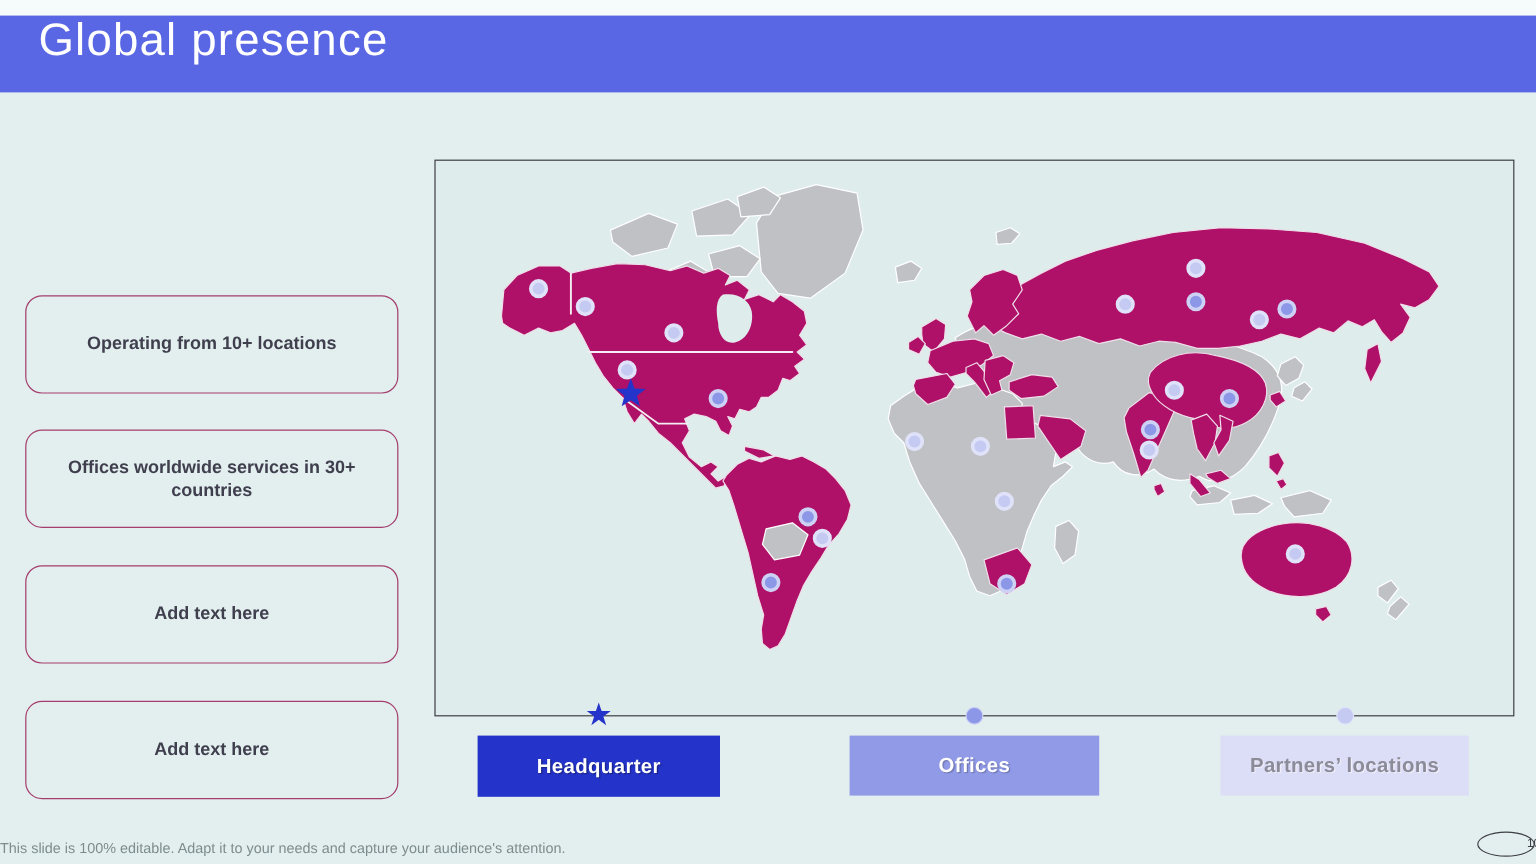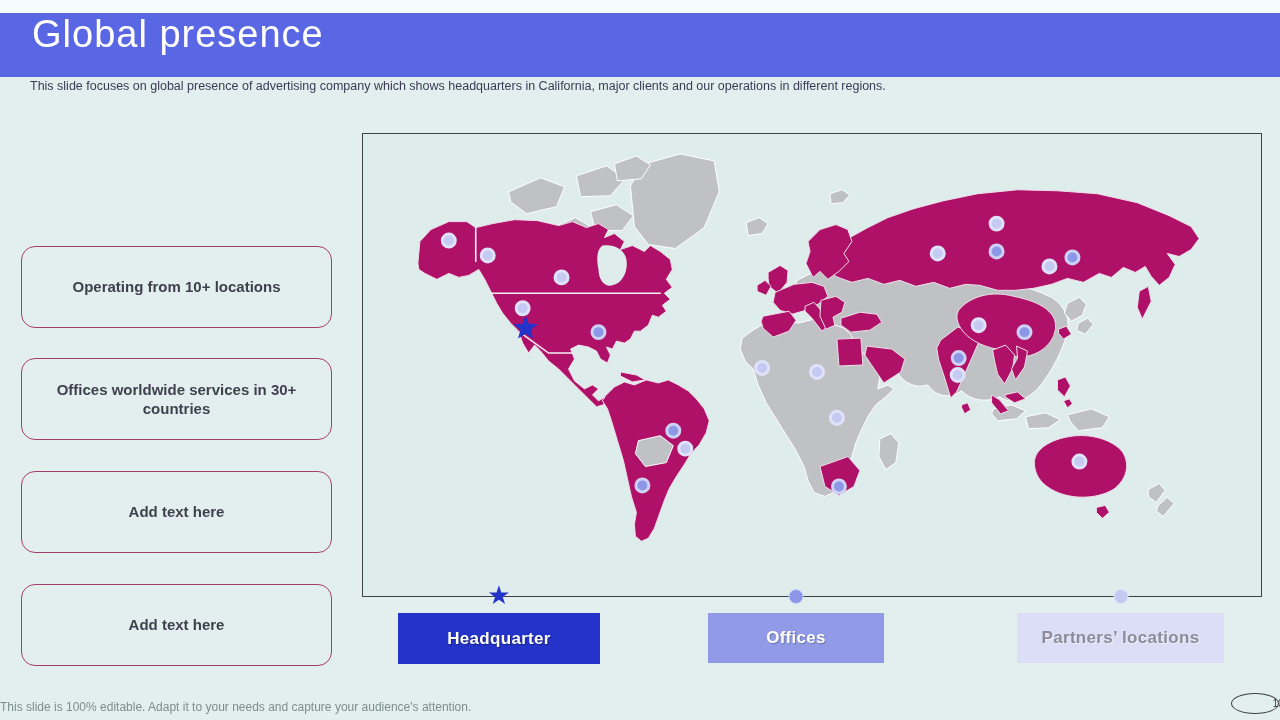--- a/index.html
+++ b/index.html
@@ -26,21 +26,21 @@
   .land-hot{fill:var(--land_highlight);stroke:#EEDFE9;stroke-width:1;stroke-linejoin:round;}
   .sea{fill:var(--map_bg);stroke:none;}
   .inner-border{fill:none;stroke:#F4EEF4;stroke-width:1.6;stroke-linecap:round;}
   .dot-office{fill:var(--office_dot);stroke:var(--office_ring);stroke-width:3;}
   .dot-partner{fill:var(--partner_dot);stroke:var(--partner_ring);stroke-width:3;}
   .star-hq{fill:var(--hq_blue);}
   .legend-item{position:absolute;top:613px;display:flex;align-items:center;justify-content:center;}
   .legend-item .lbl{font-size:17px;font-weight:bold;letter-spacing:.3px;}
   .legend-hq{left:398px;width:202px;height:51px;background:var(--hq_blue);}
   .legend-hq .lbl{color:#fff;text-shadow:1px 1px 1px rgba(0,0,0,.35);}
-  .legend-of{left:708px;width:176px;height:50px;background:var(--offices_fill);}
+  .legend-of{left:708px;width:208px;height:50px;background:var(--offices_fill);}
   .legend-of .lbl{color:#fff;text-shadow:1px 1px 1px rgba(0,0,0,.25);}
   .legend-pa{left:1017px;width:207px;height:50px;background:var(--partners_fill);}
   .legend-pa .lbl{color:var(--partners_text);text-shadow:1px 1px 1px rgba(255,255,255,.6);}
   .legend-marker{position:absolute;left:50%;transform:translateX(-50%);}
   .marker-star{top:-31px;font-size:26px;line-height:26px;color:var(--hq_blue);}
   .marker-dot{top:-24px;width:15px;height:15px;border-radius:50%;}
   .marker-dot.of{background:var(--office_dot);border:1px solid var(--office_ring);}
   .marker-dot.pa{background:var(--partner_dot);border:1px solid var(--partner_ring);}
   .footer{position:absolute;left:0;top:700px;width:1280px;text-align:left;font-size:12px;color:var(--footer_text);}
   .page-badge{position:absolute;left:1231px;top:693px;width:21px;height:21px;border:1px solid var(--page_num);border-radius:50%;
@@ -49,21 +49,20 @@
 </head>
 <body>
 
 <div class="stage">
   <div class="top-strip"></div>
 
   <div class="header">
     <div class="title">Global presence</div>
   </div>
 
-  <div class="subtitle">This slide focuses on global presence of advertising company which shows headquarters in California, major clients and our operations in different regions.</div>
 
   <div class="info-box" style="top:246px">
     <div class="lbl">Operating from 10+ locations</div>
   </div>
   <div class="info-box" style="top:358px">
     <div class="lbl">Offices worldwide services in 30+ countries</div>
   </div>
   <div class="info-box" style="top:471px">
     <div class="lbl">Add text here</div>
   </div>

